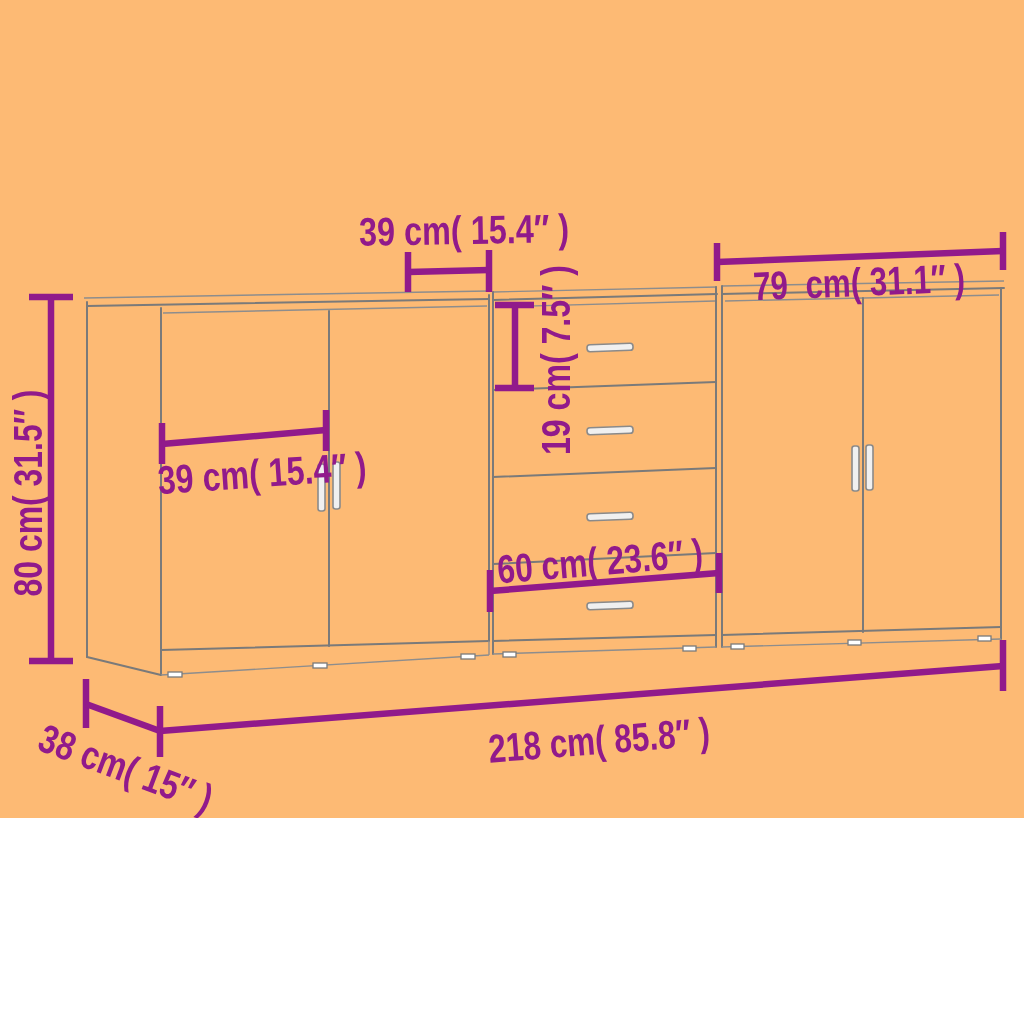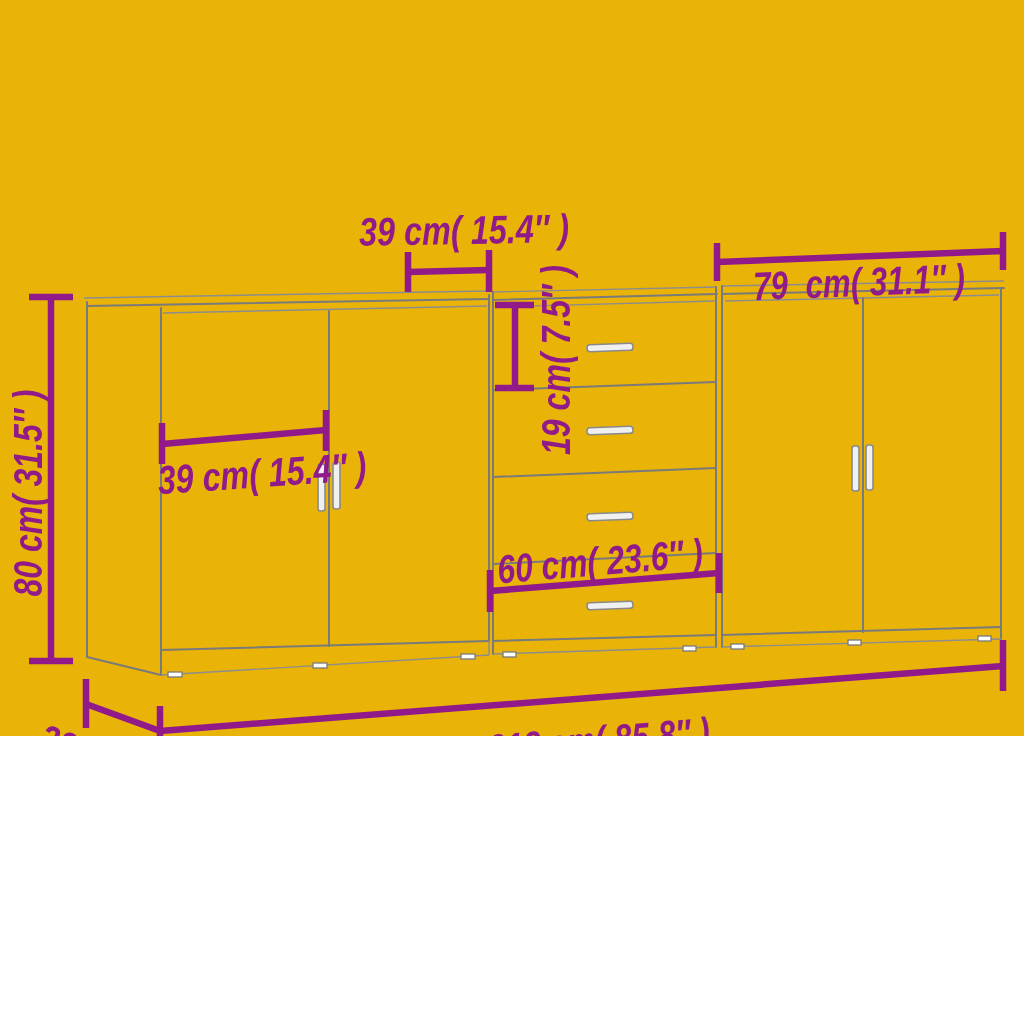--- a/index.html
+++ b/index.html
@@ -1,23 +1,22 @@
 <!DOCTYPE html>
 <html><head>
 <meta charset="utf-8">
 <style>
   html, body { margin: 0; padding: 0; background: #ffffff; }
   .stage {
     position: relative;
     width: 1024px;
-    height: 736px;
-    background: #eab308;
+    height: 818px;
+    background: #fdba74;
     overflow: hidden;
     font-family: "Liberation Sans", "DejaVu Sans", sans-serif;
-    font-style: italic;
   }
   svg { display: block; width: 1024px; height: 1024px; }
 
   
   .edge       { stroke: #7a7a7a; stroke-width: 2;   fill: none; stroke-linecap: round; }
   .edge-thin  { stroke: #8d8d8d; stroke-width: 1.4; fill: none; }
   .handle     { fill: #f0f0f0; stroke: #8a8a8a; stroke-width: 1.6; }
   .foot       { fill: #ffffff; stroke: #7a7a7a; stroke-width: 1.3; }
 
   

